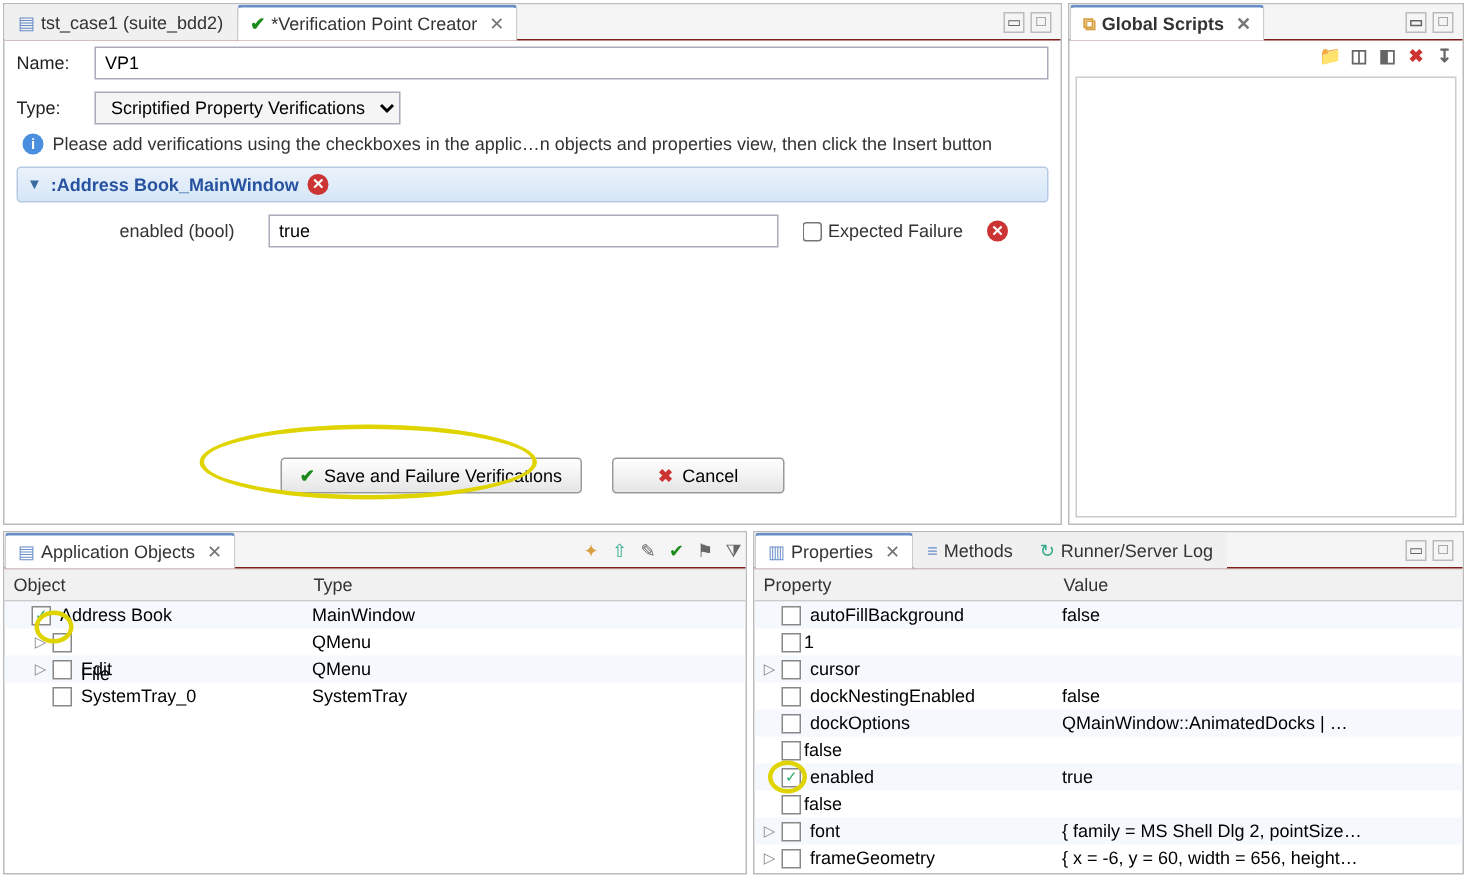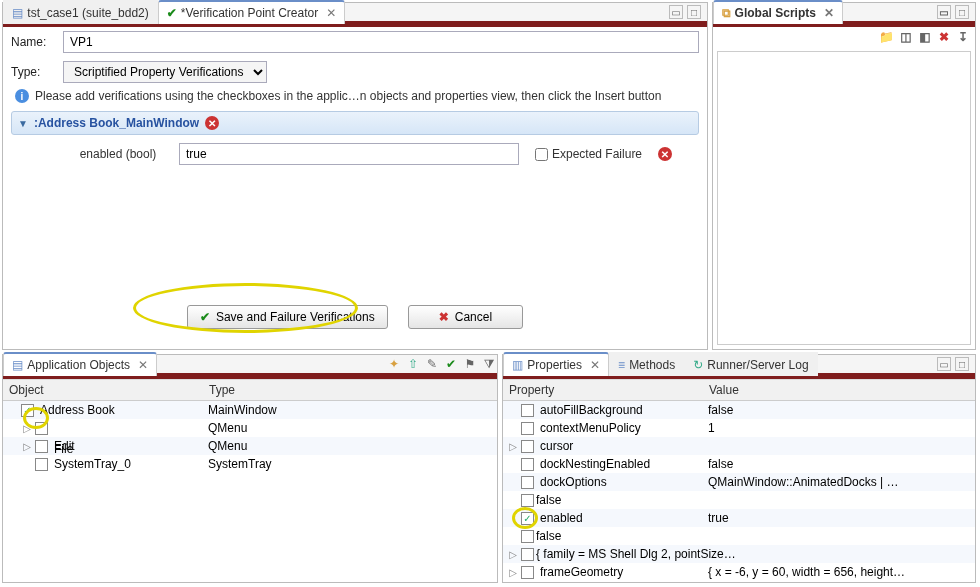--- a/index.html
+++ b/index.html
@@ -1,18 +1,18 @@
 <!DOCTYPE html>
 <html><head>
 <meta charset="utf-8">
 <style>
 * { box-sizing: border-box; margin: 0; padding: 0; font-family: "Segoe UI", Tahoma, sans-serif; font-size: 12px; }
 body { width: 980px; height: 587px; background: #fff; position: relative; overflow: hidden; }
 
-.tabbar { display: flex; align-items: center; height: 24px; border-bottom: 6px solid #7f1d1d; background: #f5f5f5; position: relative; }
+.tabbar { display: flex; align-items: center; height: 24px; border-bottom: 1px solid #7f1d1d; background: #f5f5f5; position: relative; }
 .tabbar .spacer { flex: 1; }
 .tab { display: flex; align-items: center; gap: 4px; padding: 0 8px; height: 24px; border: 1px solid transparent; border-bottom: none; cursor: pointer; color: #333; background: #f0f0f0; }
 .tab.active { background: #fff; border-color: #ccc; border-top: 2px solid #6a8ec8; border-radius: 3px 3px 0 0; }
 .tab .close { margin-left: 4px; color: #777; }
 .winbtn { display:flex; gap: 4px; padding: 0 6px; }
 .winbtn span { width: 14px; height: 14px; display:inline-flex; align-items:center; justify-content:center; border:1px solid #bbb; font-size:10px; color:#666; cursor:pointer; }
 
 .panel { position: absolute; border: 1px solid #bbb; background: #fff; display:flex; flex-direction: column; }
 
 
@@ -244,21 +244,20 @@
 
   <div class="tr zebra">
         <span class="tw"></span>
         <span class="cb"></span>
         <span style="width:172px; padding-left:4px;">autoFillBackground</span>
         <span style="flex:1;">false</span>
       </div>
       <div class="tr">
         <span class="tw"></span>
         <span class="cb"></span>
-        <span style="width:172px; padding-left:4px;">contextMenuPolicy</span>
         <span style="flex:1;">1</span>
       </div>
       <div class="tr zebra">
         <span class="tw">▷</span>
         <span class="cb"></span>
         <span style="width:172px; padding-left:4px;">cursor</span>
         <span style="flex:1;"></span>
       </div>
       <div class="tr">
         <span class="tw"></span>
@@ -284,20 +283,21 @@
         <span style="flex:1;">true</span>
       </div>
       <div class="tr">
         <span class="tw"></span>
         <span class="cb"></span>
         <span style="flex:1;">false</span>
       </div>
       <div class="tr zebra">
         <span class="tw">▷</span>
         <span class="cb"></span>
+        <span style="width:172px; padding-left:4px;">font</span>
         <span style="flex:1;">{ family = MS Shell Dlg 2, pointSize…</span>
       </div>
       <div class="tr">
         <span class="tw">▷</span>
         <span class="cb"></span>
         <span style="width:172px; padding-left:4px;">frameGeometry</span>
         <span style="flex:1;">{ x = -6, y = 60, width = 656, height…</span>
       </div>
       <div class="ellipse highlight2" style="top: 106px;"></div>
     </div>

